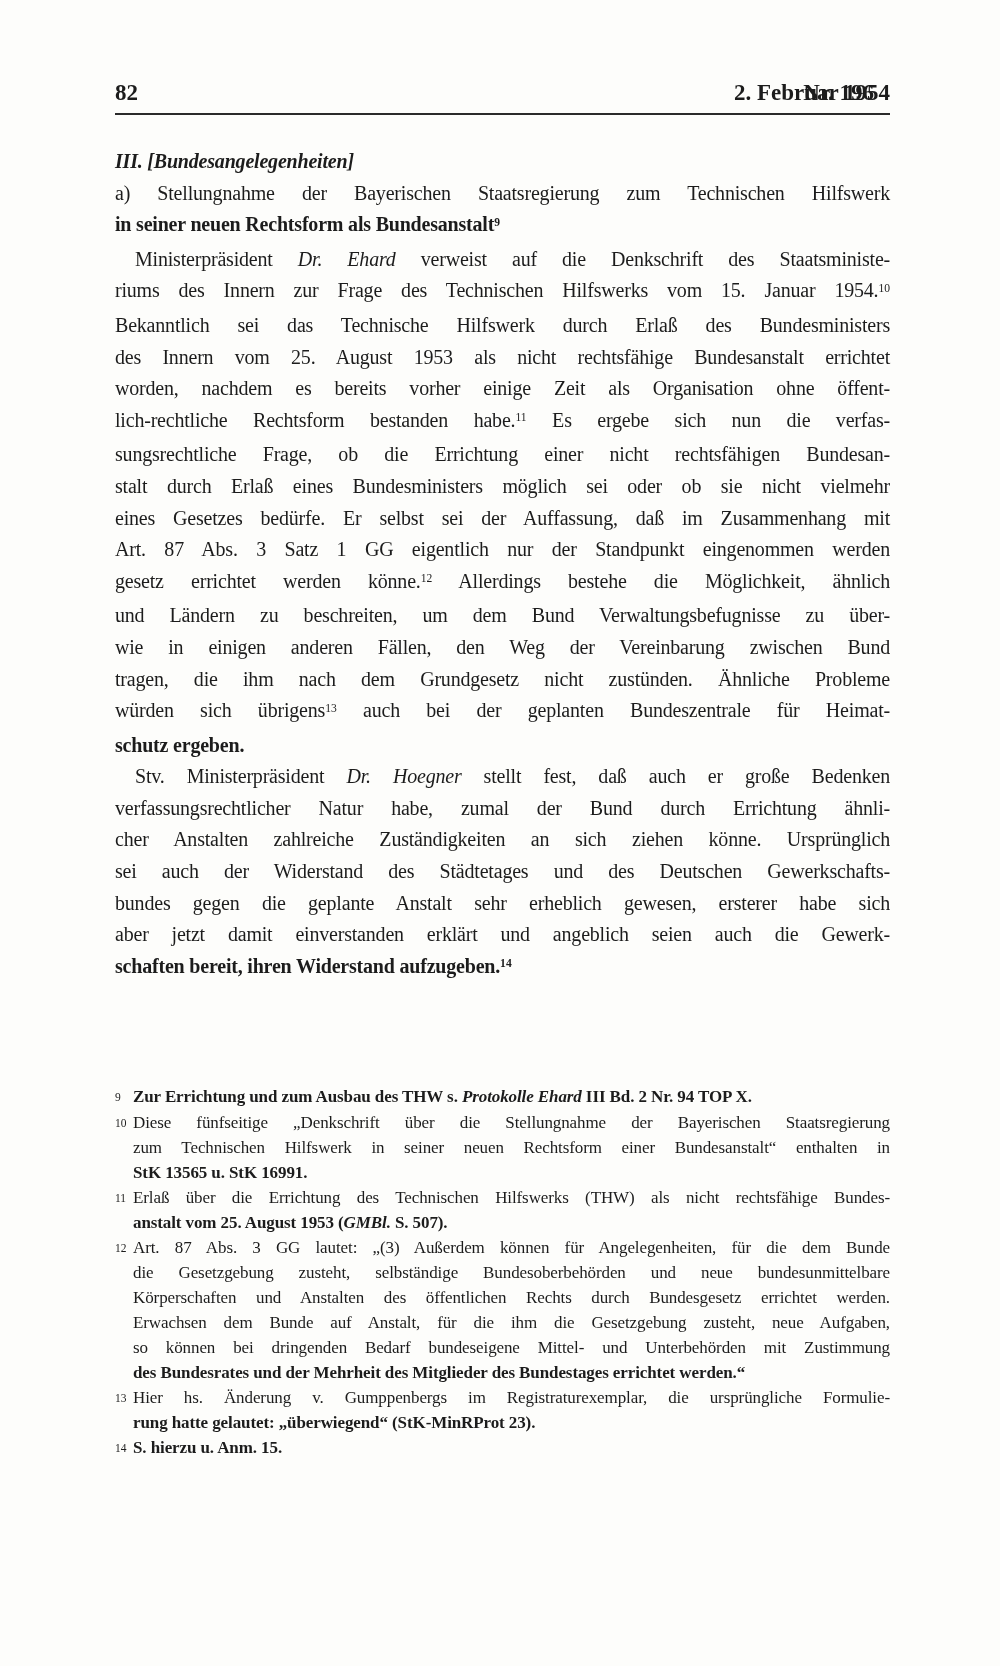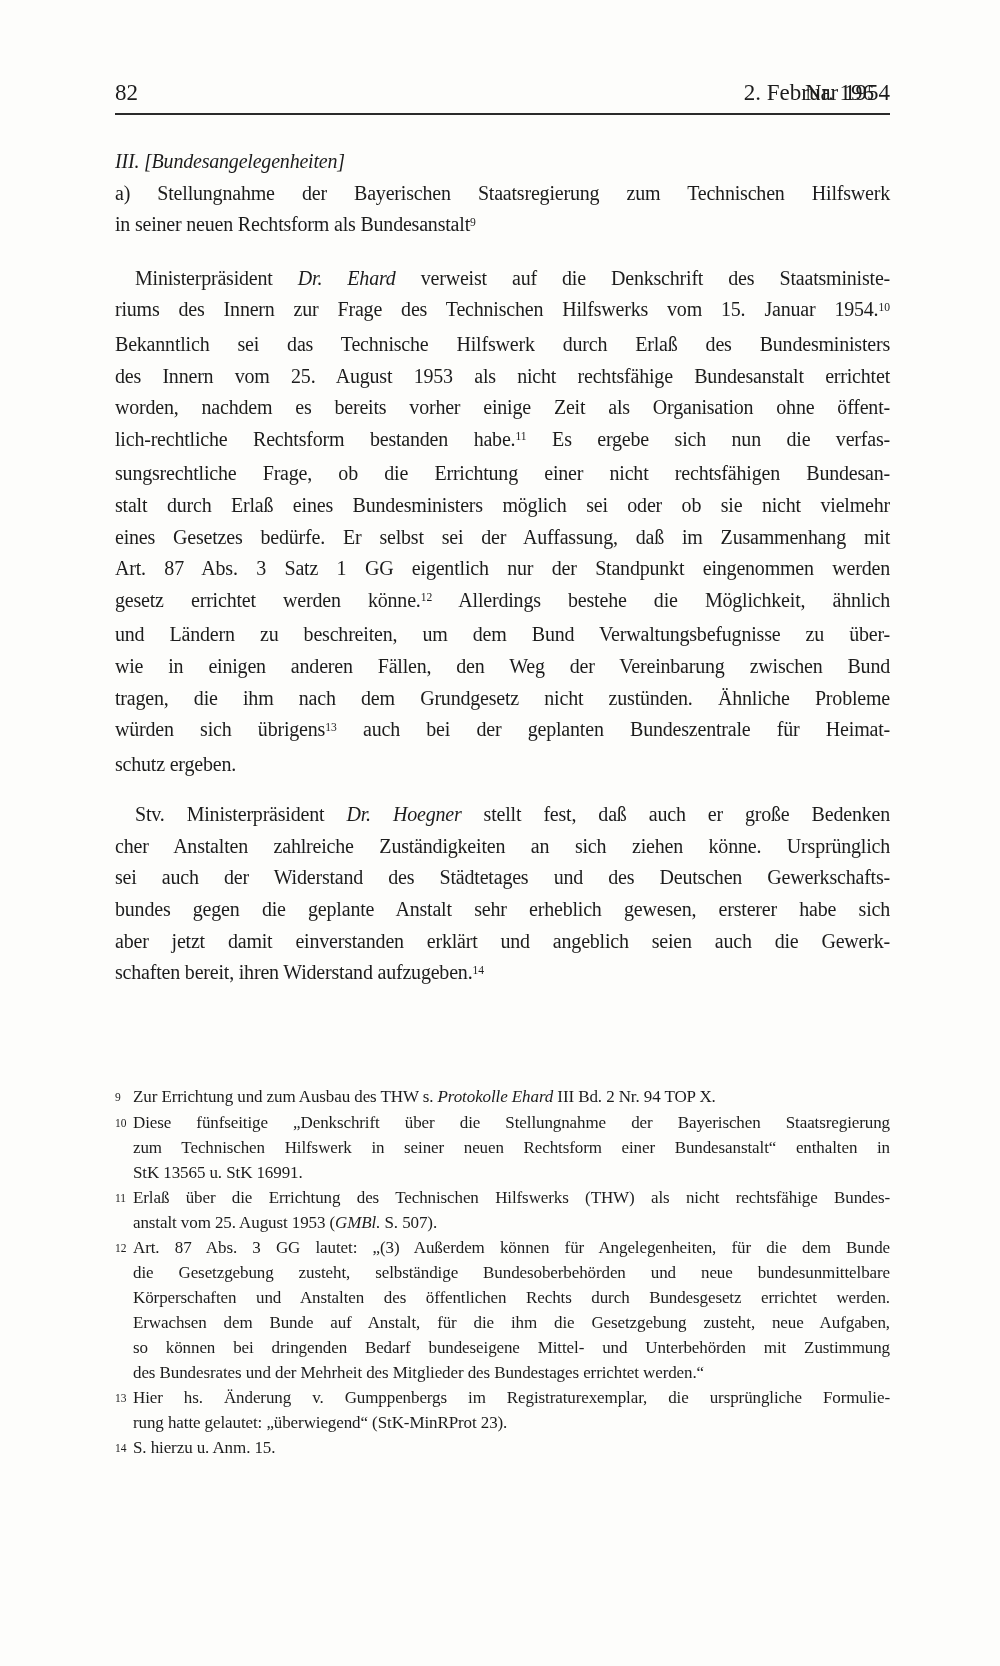--- a/index.html
+++ b/index.html
@@ -8,33 +8,33 @@
     --rule:#2a2a2a;
   }
   html,body{margin:0;padding:0;}
   body{width:1000px;height:1666px;background:#e8e8e8;}
   .page{
     position:relative;width:1000px;height:1666px;overflow:hidden;
     background:var(--paper);color:var(--ink);
     font-family:"Liberation Serif","DejaVu Serif",serif;
   }
   
-  .runhead{position:absolute;top:80px;left:115px;width:775px;height:28px;font-size:23px;}
+  .runhead{position:absolute;top:80px;left:115px;width:775px;height:28px;font-size:23px;font-weight:bold;}
   .runhead .pageno{position:absolute;left:0;top:0;}
   .runhead .date{position:absolute;left:0;right:0;top:0;text-align:right;}
   .runhead .issue{position:absolute;right:16px;top:0;}
   .headrule{position:absolute;top:113px;left:115px;width:775px;height:2px;background:var(--rule);}
   
   .bodytext{
     position:absolute;top:146px;left:115px;width:775px;
     font-size:20px;line-height:31.6px;letter-spacing:-0.2px;
   }
   .line{text-align:justify;text-align-last:justify;}
-  .line.last{text-align-last:left;}
-  .line.indent{text-indent:20px;margin-top:19px;}
+  .line.last{text-align-last:left;font-weight:bold;}
+  .line.indent{text-indent:20px;}
   .section-heading{font-style:italic;text-align:left;}
   .sup{font-size:0.58em;position:relative;top:-0.48em;letter-spacing:0;}
   
   .footnotes{
     position:absolute;top:1084px;left:115px;width:775px;
     font-size:17px;line-height:25px;letter-spacing:-0.1px;
   }
   .fn-row{display:flex;align-items:flex-start;}
   .fn-num{flex:0 0 18px;width:18px;font-size:11.5px;padding-top:1px;}
   .fn-text{flex:1;min-width:0;}
@@ -72,20 +72,21 @@
         <div class="line">Art. 87 Abs. 3 Satz 1 GG eigentlich nur der Standpunkt eingenommen werden</div>
         <div class="line">gesetz errichtet werden könne.<span class="sup">12</span> Allerdings bestehe die Möglichkeit, ähnlich</div>
         <div class="line">und Ländern zu beschreiten, um dem Bund Verwaltungsbefugnisse zu über-</div>
         <div class="line">wie in einigen anderen Fällen, den Weg der Vereinbarung zwischen Bund</div>
         <div class="line">tragen, die ihm nach dem Grundgesetz nicht zustünden. Ähnliche Probleme</div>
         <div class="line">würden sich übrigens<span class="sup">13</span> auch bei der geplanten Bundeszentrale für Heimat-</div>
         <div class="line last">schutz ergeben.</div>
       </div>
     <div>
         <div class="line indent">Stv. Ministerpräsident <i>Dr. Hoegner</i> stellt fest, daß auch er große Bedenken</div>
+        <div class="line">verfassungsrechtlicher Natur habe, zumal der Bund durch Errichtung ähnli-</div>
         <div class="line">cher Anstalten zahlreiche Zuständigkeiten an sich ziehen könne. Ursprünglich</div>
         <div class="line">sei auch der Widerstand des Städtetages und des Deutschen Gewerkschafts-</div>
         <div class="line">bundes gegen die geplante Anstalt sehr erheblich gewesen, ersterer habe sich</div>
         <div class="line">aber jetzt damit einverstanden erklärt und angeblich seien auch die Gewerk-</div>
         <div class="line last">schaften bereit, ihren Widerstand aufzugeben.<span class="sup">14</span></div>
       </div>
   </div>
 
   <div class="footnotes">
       <div class="fn-row">

